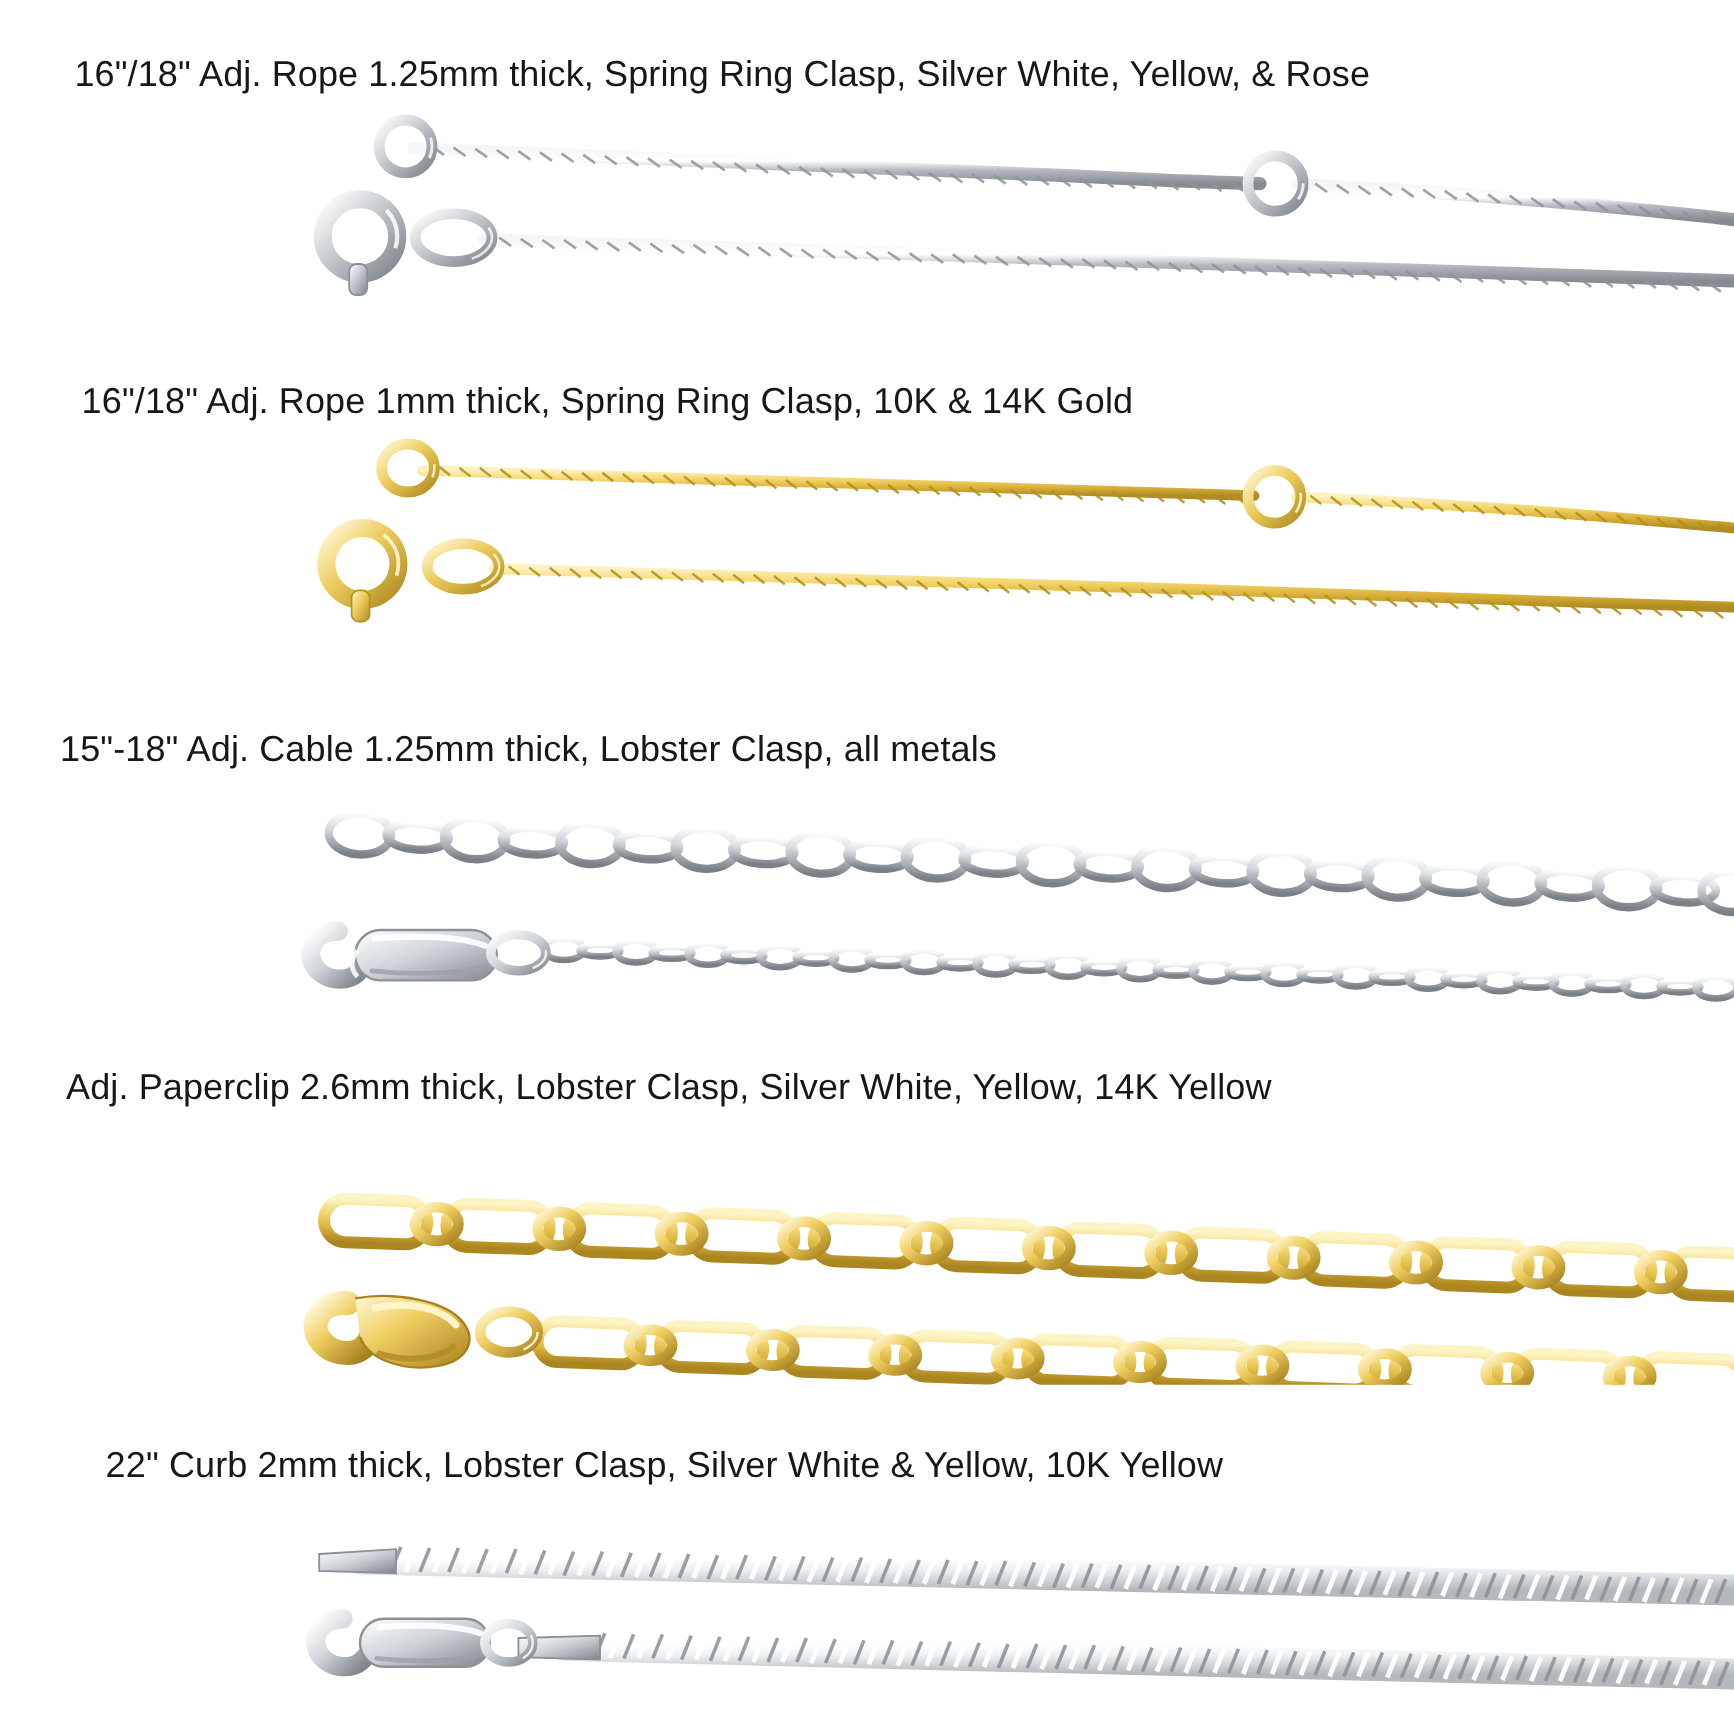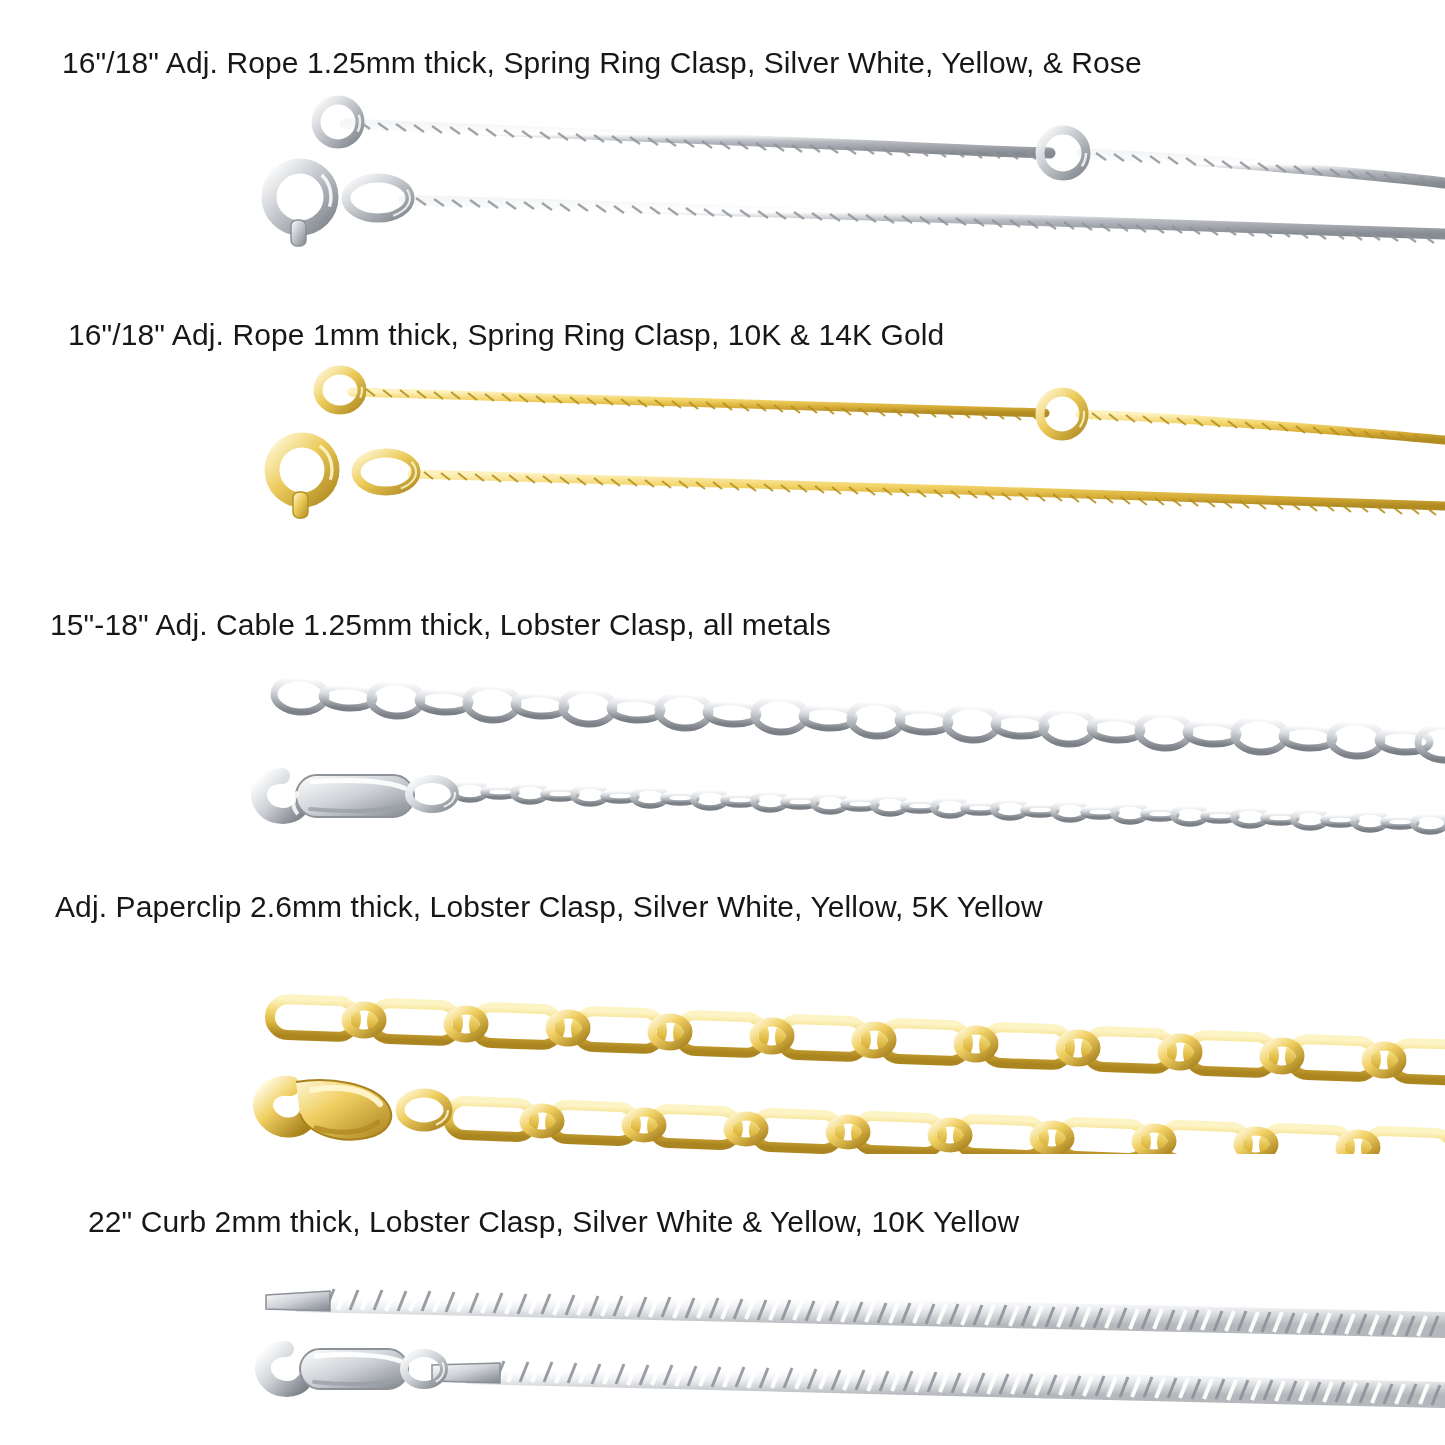--- a/index.html
+++ b/index.html
@@ -487,21 +487,21 @@
           <path d="M310,167 C350,171 386,169 404,163" fill="none" stroke="#9aa0a6" stroke-width="4" opacity="0.8" stroke-linecap="round"></path>
           <path d="M298,150 C292,158 292,166 298,172" fill="none" stroke="#ffffff" stroke-width="4" opacity="0.85"></path>
           <ellipse cx="432" cy="152" rx="23" ry="15" fill="none" stroke="url(#sil2b)" stroke-width="8"></ellipse>
           <ellipse cx="432" cy="152" rx="23" ry="15" fill="none" stroke="#ffffff" stroke-width="2" opacity="0.8" stroke-dasharray="18 100"></ellipse>
         </g>
       </svg>
     </div>
   </div>
 
   <div class="section" style="top:890px;">
-    <div class="caption" style="margin-left:55px;">Adj. Paperclip 2.6mm thick, Lobster Clasp, Silver White, Yellow, 5K Yellow</div>
+    <div class="caption" style="margin-left:55px;">Adj. Paperclip 2.6mm thick, Lobster Clasp, Silver White, Yellow, 14K Yellow</div>
     <div class="chain-area">
       <svg width="1445" height="230" viewBox="0 0 1445 230" aria-hidden="true">
         <defs>
           <linearGradient id="gold2" x1="0" y1="0" x2="0" y2="1">
             <stop offset="0%" stop-color="#fdf4c6"></stop>
             <stop offset="30%" stop-color="#f3d977"></stop>
             <stop offset="65%" stop-color="#dcb63f"></stop>
             <stop offset="100%" stop-color="#ab8520"></stop>
           </linearGradient>
           <linearGradient id="gold2b" x1="0" y1="0" x2="1" y2="1">

